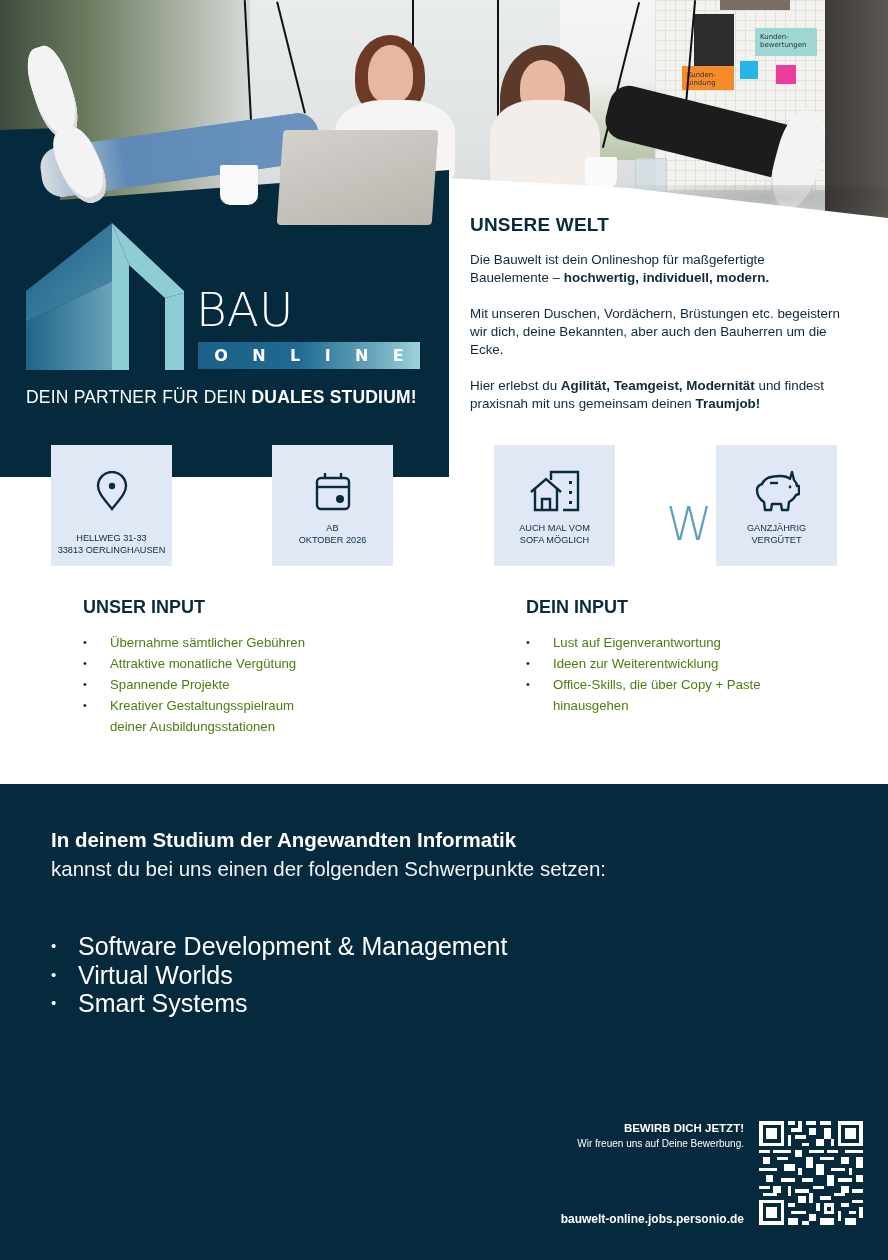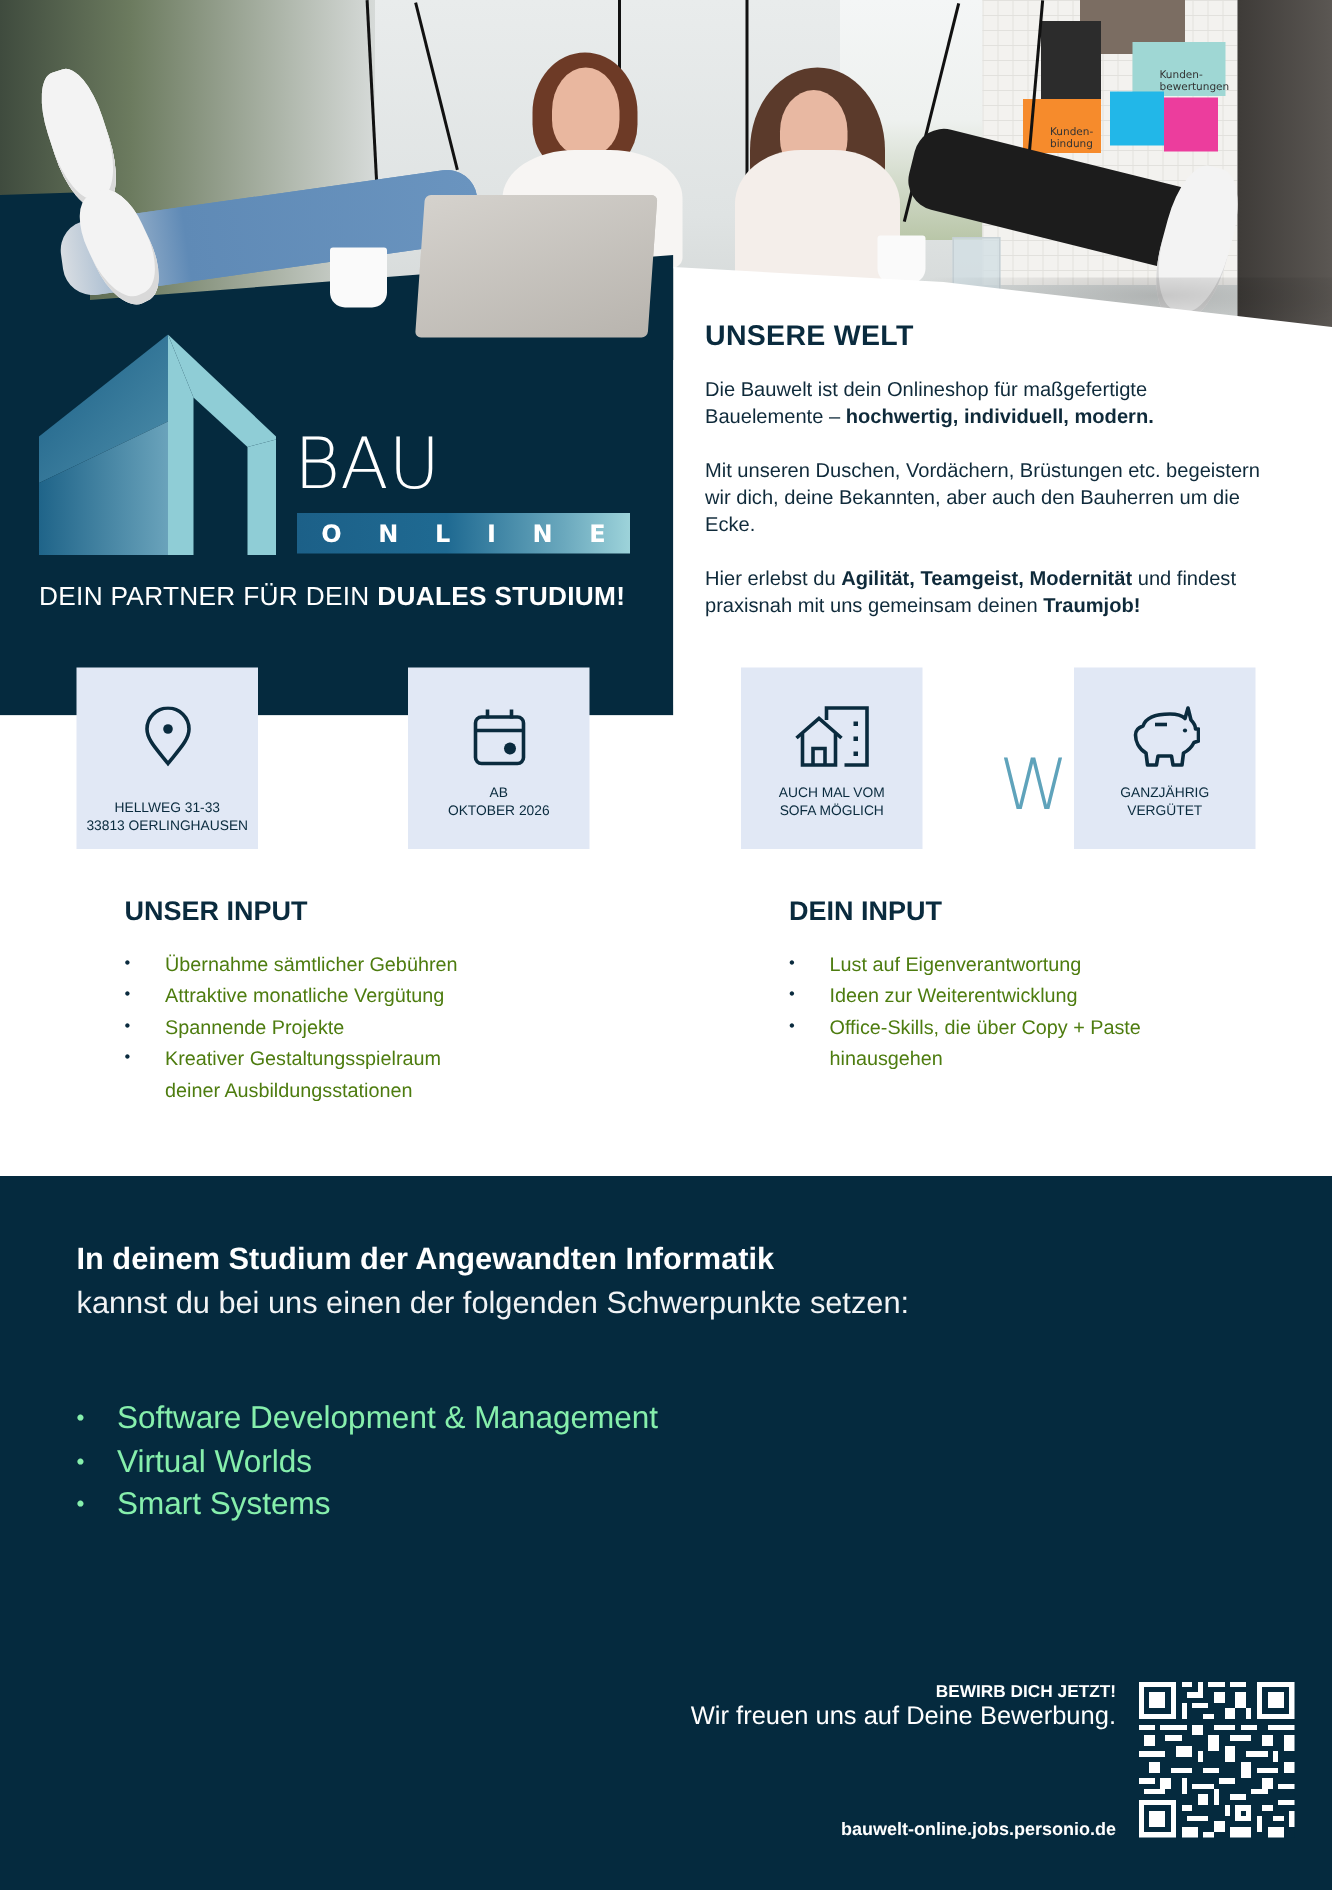--- a/index.html
+++ b/index.html
@@ -14,21 +14,21 @@
   .hero .wall-left { position: absolute; left: 0; top: 0; width: 250px; height: 240px;
     background: linear-gradient(90deg, #3f4b3e 0%, #6c7b5f 35%, #d6dad8 100%); }
   .hero .window { position: absolute; left: 560px; top: 0; width: 95px; height: 160px;
     background: linear-gradient(180deg,#f4f6f6 0%, #eef1ef 50%, #b9c6a8 100%); }
   .hero .board { position: absolute; left: 655px; top: 0; width: 170px; height: 190px;
     background-color: #f3f2ef;
     background-image: linear-gradient(#e2e1dd 1px, transparent 1px), linear-gradient(90deg,#e2e1dd 1px, transparent 1px);
     background-size: 10px 10px; }
   .hero .dark-right { position: absolute; left: 825px; top: 0; width: 63px; height: 240px;
     background: linear-gradient(90deg, #3e3b38, #5b5753); }
-  .note { position: absolute; font-family: "DejaVu Sans", sans-serif; font-size: 7px; color: #333; line-height: 8px; padding: 18px; }
+  .note { position: absolute; font-family: "DejaVu Sans", sans-serif; font-size: 7px; color: #333; line-height: 8px; padding: 5px; }
   .note.teal { left: 755px; top: 28px; width: 62px; height: 28px; background: #9fd7d4; }
   .note.orange { left: 682px; top: 66px; width: 52px; height: 24px; background: #f68b2c; }
   .note.cyan { left: 740px; top: 61px; width: 18px; height: 18px; background: #22b7e8; }
   .note.pink { left: 776px; top: 65px; width: 20px; height: 19px; background: #ec3d9d; }
   .note.photo { left: 694px; top: 14px; width: 40px; height: 60px; background: #2c2c2c; }
   .note.topphoto { left: 720px; top: 0; width: 70px; height: 8px; background: #7b6d62; }
   .person { position: absolute; border-radius: 50% 50% 40% 40%; }
   .p1-body { left: 335px; top: 100px; width: 120px; height: 80px; background: #f7f5f3; border-radius: 40% 40% 10% 10%; }
   .p1-hair { left: 355px; top: 35px; width: 70px; height: 80px; background: #6d3a26; }
   .p1-face { left: 368px; top: 45px; width: 45px; height: 58px; background: #e9b79f; }
@@ -93,26 +93,26 @@
   .input-section li::before { content: "•"; position: absolute; left: 0; top: 0; font-size: 11px; color: #0a2b3e; }
   .unser { left: 83px; width: 300px; }
   .dein { left: 526px; width: 320px; }
 
   
   .band { position: absolute; left: 0; top: 784px; width: 888px; height: 476px; background: #052a3e; color: #fff; }
   .band .intro { position: absolute; left: 51px; top: 41px; }
   .band .intro .l1 { font-size: 20.5px; font-weight: bold; line-height: 30px; color: #ffffff; }
   .band .intro .l2 { font-size: 20.5px; font-weight: normal; line-height: 28px; color: #f1f3f5; }
   .band ul { position: absolute; left: 51px; top: 148px; list-style: none; }
-  .band li { position: relative; padding-left: 27px; font-size: 21px; line-height: 28.5px; color: #86efac; }
+  .band li { position: relative; padding-left: 27px; font-size: 25px; line-height: 28.5px; color: #ffffff; }
   .band li::before { content: "•"; position: absolute; left: 0; top: 0; font-size: 15px; }
 
   .cta { position: absolute; right: 144px; top: 336px; text-align: right; }
   .cta .h { font-size: 11.5px; font-weight: bold; line-height: 16px; color: #fff; }
-  .cta .s { font-size: 17px; line-height: 16px; color: #fff; }
+  .cta .s { font-size: 10px; line-height: 16px; color: #fff; }
   .cta-url { position: absolute; right: 144px; top: 428px; font-size: 12px; font-weight: bold; color: #fff; }
   .qr { position: absolute; left: 759px; top: 337px; width: 104px; height: 104px; }
 </style>
 </head>
 <body>
 
 <div class="hero">
   <div class="wall-left"></div>
   <div class="window"></div>
   <div class="board"></div>

